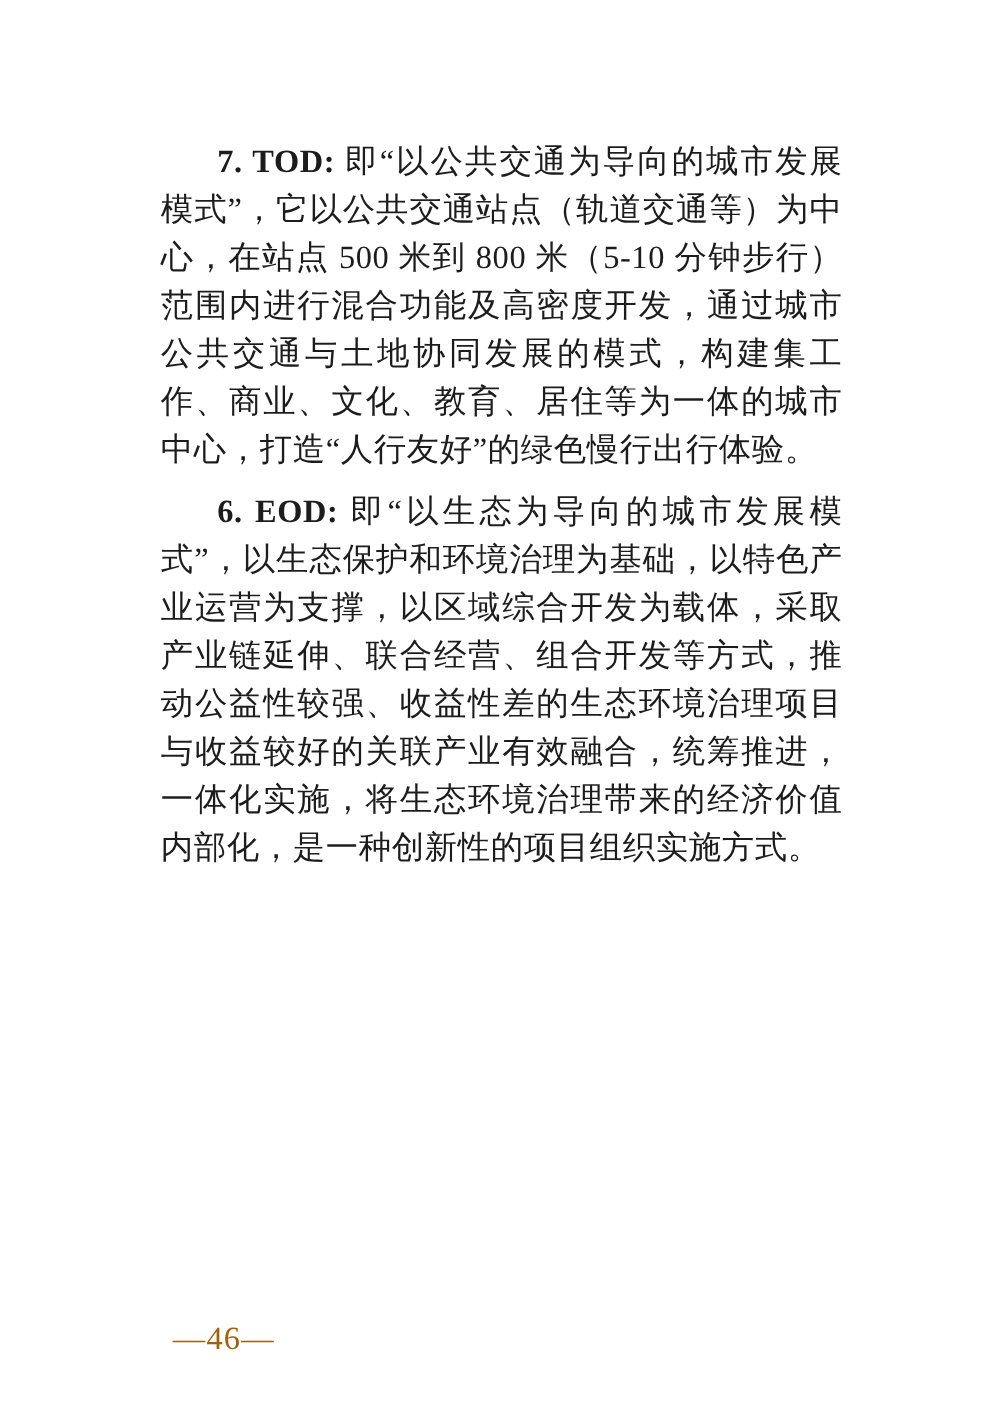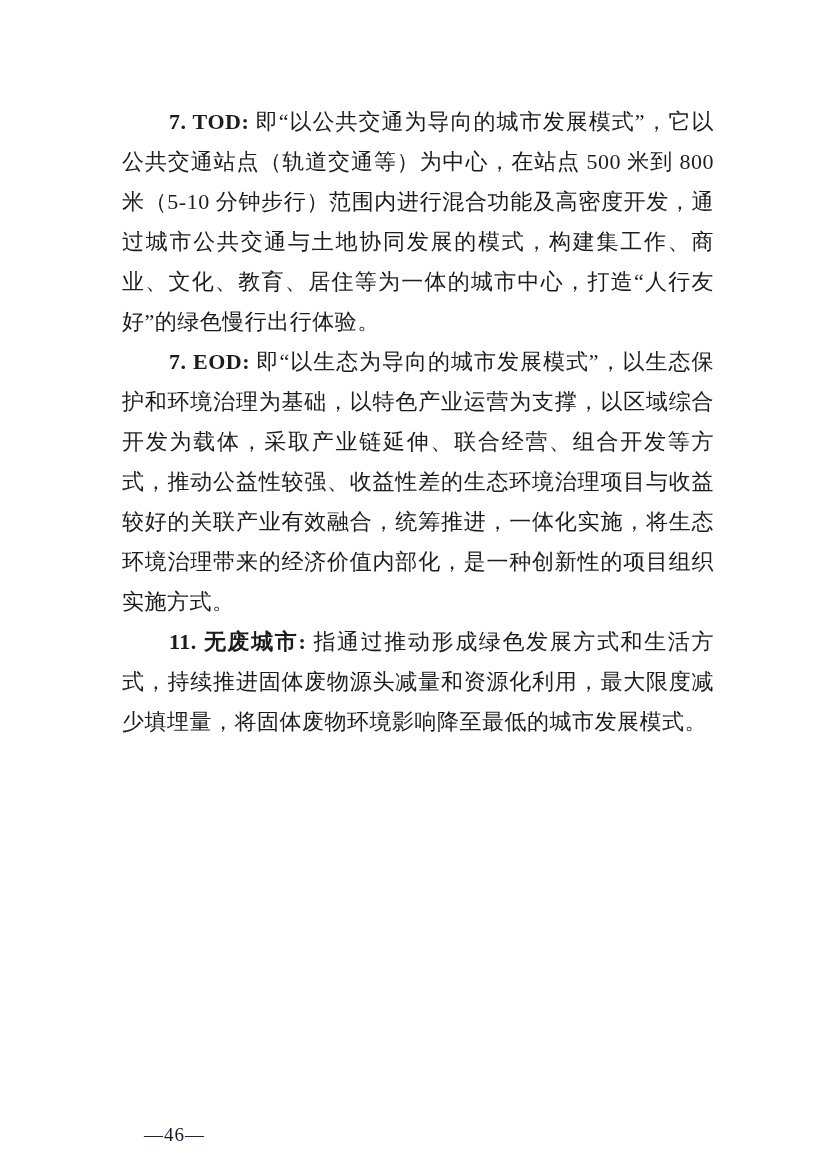--- a/index.html
+++ b/index.html
@@ -17,51 +17,50 @@
     color: #1c1c1c;
     overflow: hidden;
   }
   .content {
     position: absolute;
     left: 122px;
     top: 102px;
     width: 592px;
   }
   p.def {
-    margin: 0;
-    font-size: 22px;
+    margin: 12px;
+    font-size: 27px;
     line-height: 40px;
     text-align: justify;
     text-justify: inter-character;
     text-indent: 47px;
     letter-spacing: 0.5px;
     word-break: break-all;
   }
   .term-label {
     font-weight: 700;
   }
   .page-footer {
     position: absolute;
     left: 144px;
-    top: 1124px;
-    font-size: 19px;
+    top: 1100px;
+    font-size: 27px;
     letter-spacing: 1px;
-    color: #0f172a;
+    color: #a16207;
   }
 </style>
 </head>
 <body>
 
 <div class="page">
   <div class="content">
 
     <p class="def"><span class="term-label">7. TOD:</span><span> 即“以公共交通为导向的城市发展模式”，它以公共交通站点（轨道交通等）为中心，在站点 500 米到 800 米（5-10 分钟步行）范围内进行混合功能及高密度开发，通过城市公共交通与土地协同发展的模式，构建集工作、商业、文化、教育、居住等为一体的城市中心，打造“人行友好”的绿色慢行出行体验。</span></p>
 
-    <p class="def"><span class="term-label">7. EOD:</span><span> 即“以生态为导向的城市发展模式”，以生态保护和环境治理为基础，以特色产业运营为支撑，以区域综合开发为载体，采取产业链延伸、联合经营、组合开发等方式，推动公益性较强、收益性差的生态环境治理项目与收益较好的关联产业有效融合，统筹推进，一体化实施，将生态环境治理带来的经济价值内部化，是一种创新性的项目组织实施方式。</span></p>
+    <p class="def"><span class="term-label">6. EOD:</span><span> 即“以生态为导向的城市发展模式”，以生态保护和环境治理为基础，以特色产业运营为支撑，以区域综合开发为载体，采取产业链延伸、联合经营、组合开发等方式，推动公益性较强、收益性差的生态环境治理项目与收益较好的关联产业有效融合，统筹推进，一体化实施，将生态环境治理带来的经济价值内部化，是一种创新性的项目组织实施方式。</span></p>
 
 
 
-    <p class="def"><span class="term-label">11. 无废城市:</span><span> 指通过推动形成绿色发展方式和生活方式，持续推进固体废物源头减量和资源化利用，最大限度减少填埋量，将固体废物环境影响降至最低的城市发展模式。</span></p>
 
   </div>
 
   <div class="page-footer">—46—</div>
 </div>
 
 </body></html>

